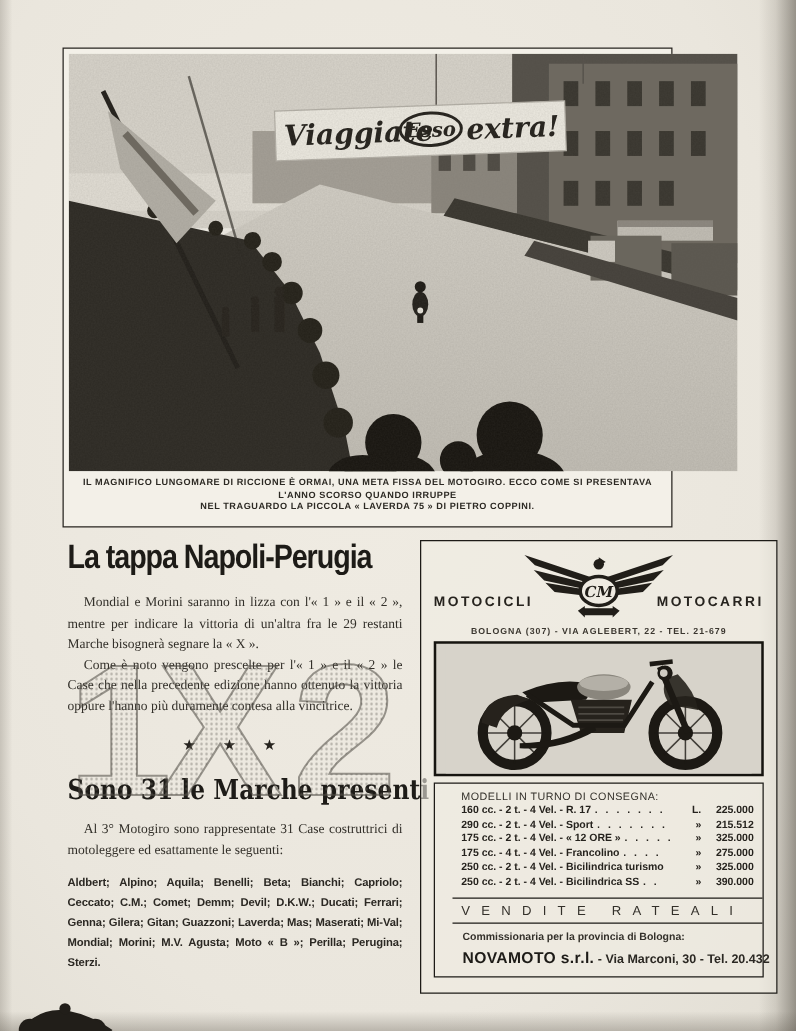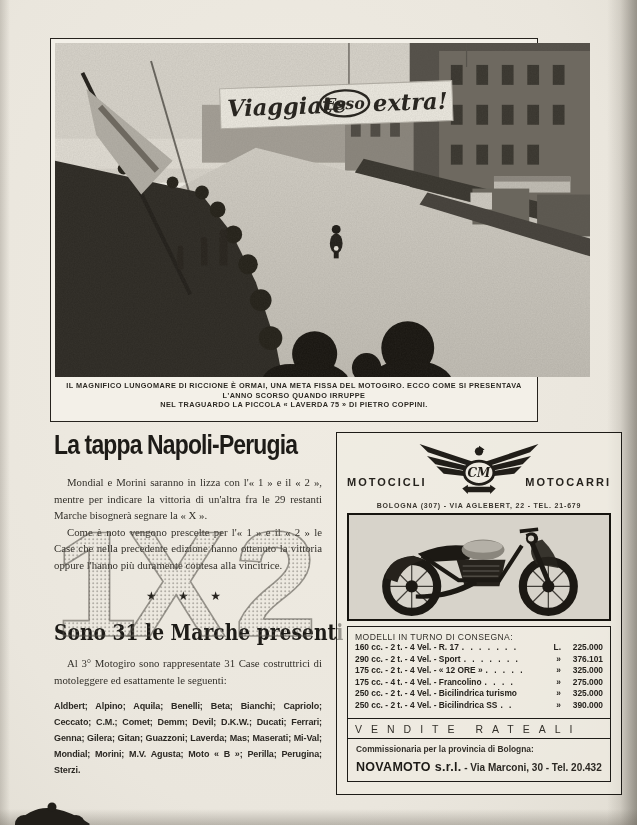--- a/index.html
+++ b/index.html
@@ -40,21 +40,21 @@
   
   .ad{position:absolute;left:336px;top:432px;width:286px;height:363px;z-index:2;
     border:1.5px solid #1d1b17;box-sizing:border-box;background:rgba(240,236,227,0.6);padding-top:5px;}
   .ad-logo-row{position:relative;height:62px;}
   .ad-logo-row svg{position:absolute;left:50%;top:2px;transform:translateX(-50%);}
   .brand{position:absolute;bottom:12px;font-size:11px;font-weight:bold;letter-spacing:2px;color:#26231e;}
   .brand.left{left:10px;} .brand.right{right:10px;}
   .ad-address{text-align:center;font-size:7px;font-weight:bold;letter-spacing:0.8px;color:#3a362f;margin-top:2px;}
   .bike-box{margin:4px 10px 0 10px;height:104px;border:2px solid #16140f;background:#d7d3ca;overflow:hidden;}
   .bike-box svg{display:block;width:100%;height:100%;}
-  .ad-inner{margin:5px 10px 8px 10px;border:1.3px solid #1d1b17;}
+  .ad-inner{margin:5px 10px 8px 10px;border:1.3px solid #1d1b17;padding-left:14px;}
   .models{padding:5px 7px 6px 7px;}
   .models-header{font-size:8.6px;letter-spacing:0.4px;color:#33302a;}
   .prow{display:flex;align-items:flex-start;font-size:8.4px;font-weight:bold;
     line-height:11.6px;color:#26231e;white-space:nowrap;}
   .prow .pdesc{flex:none;}
   .prow .pdots{flex:1;overflow:hidden;margin:0 3px;letter-spacing:2px;}
   .prow .pcur{flex:none;width:12px;text-align:right;}
   .prow .pprice{flex:none;width:42px;text-align:right;}
   .prow:first-of-type{margin-top:5px;}
   .furgoni{margin-top:6px;text-align:center;font-size:8.8px;font-weight:bold;
@@ -285,21 +285,21 @@
         <div class="prow">
           <span class="pdesc">160 cc. - 2 t. - 4 Vel. - R. 17</span>
           <span class="pdots">. . . . . . .</span>
           <span class="pcur">L.</span>
           <span class="pprice">225.000</span>
         </div>
         <div class="prow">
           <span class="pdesc">290 cc. - 2 t. - 4 Vel. - Sport</span>
           <span class="pdots">. . . . . . .</span>
           <span class="pcur">»</span>
-          <span class="pprice">376.101</span>
+          <span class="pprice">215.512</span>
         </div>
         <div class="prow">
           <span class="pdesc">175 cc. - 2 t. - 4 Vel. - « 12 ORE »</span>
           <span class="pdots">. . . . .</span>
           <span class="pcur">»</span>
           <span class="pprice">325.000</span>
         </div>
         <div class="prow">
           <span class="pdesc">175 cc. - 4 t. - 4 Vel. - Francolino</span>
           <span class="pdots">. . . .</span>

